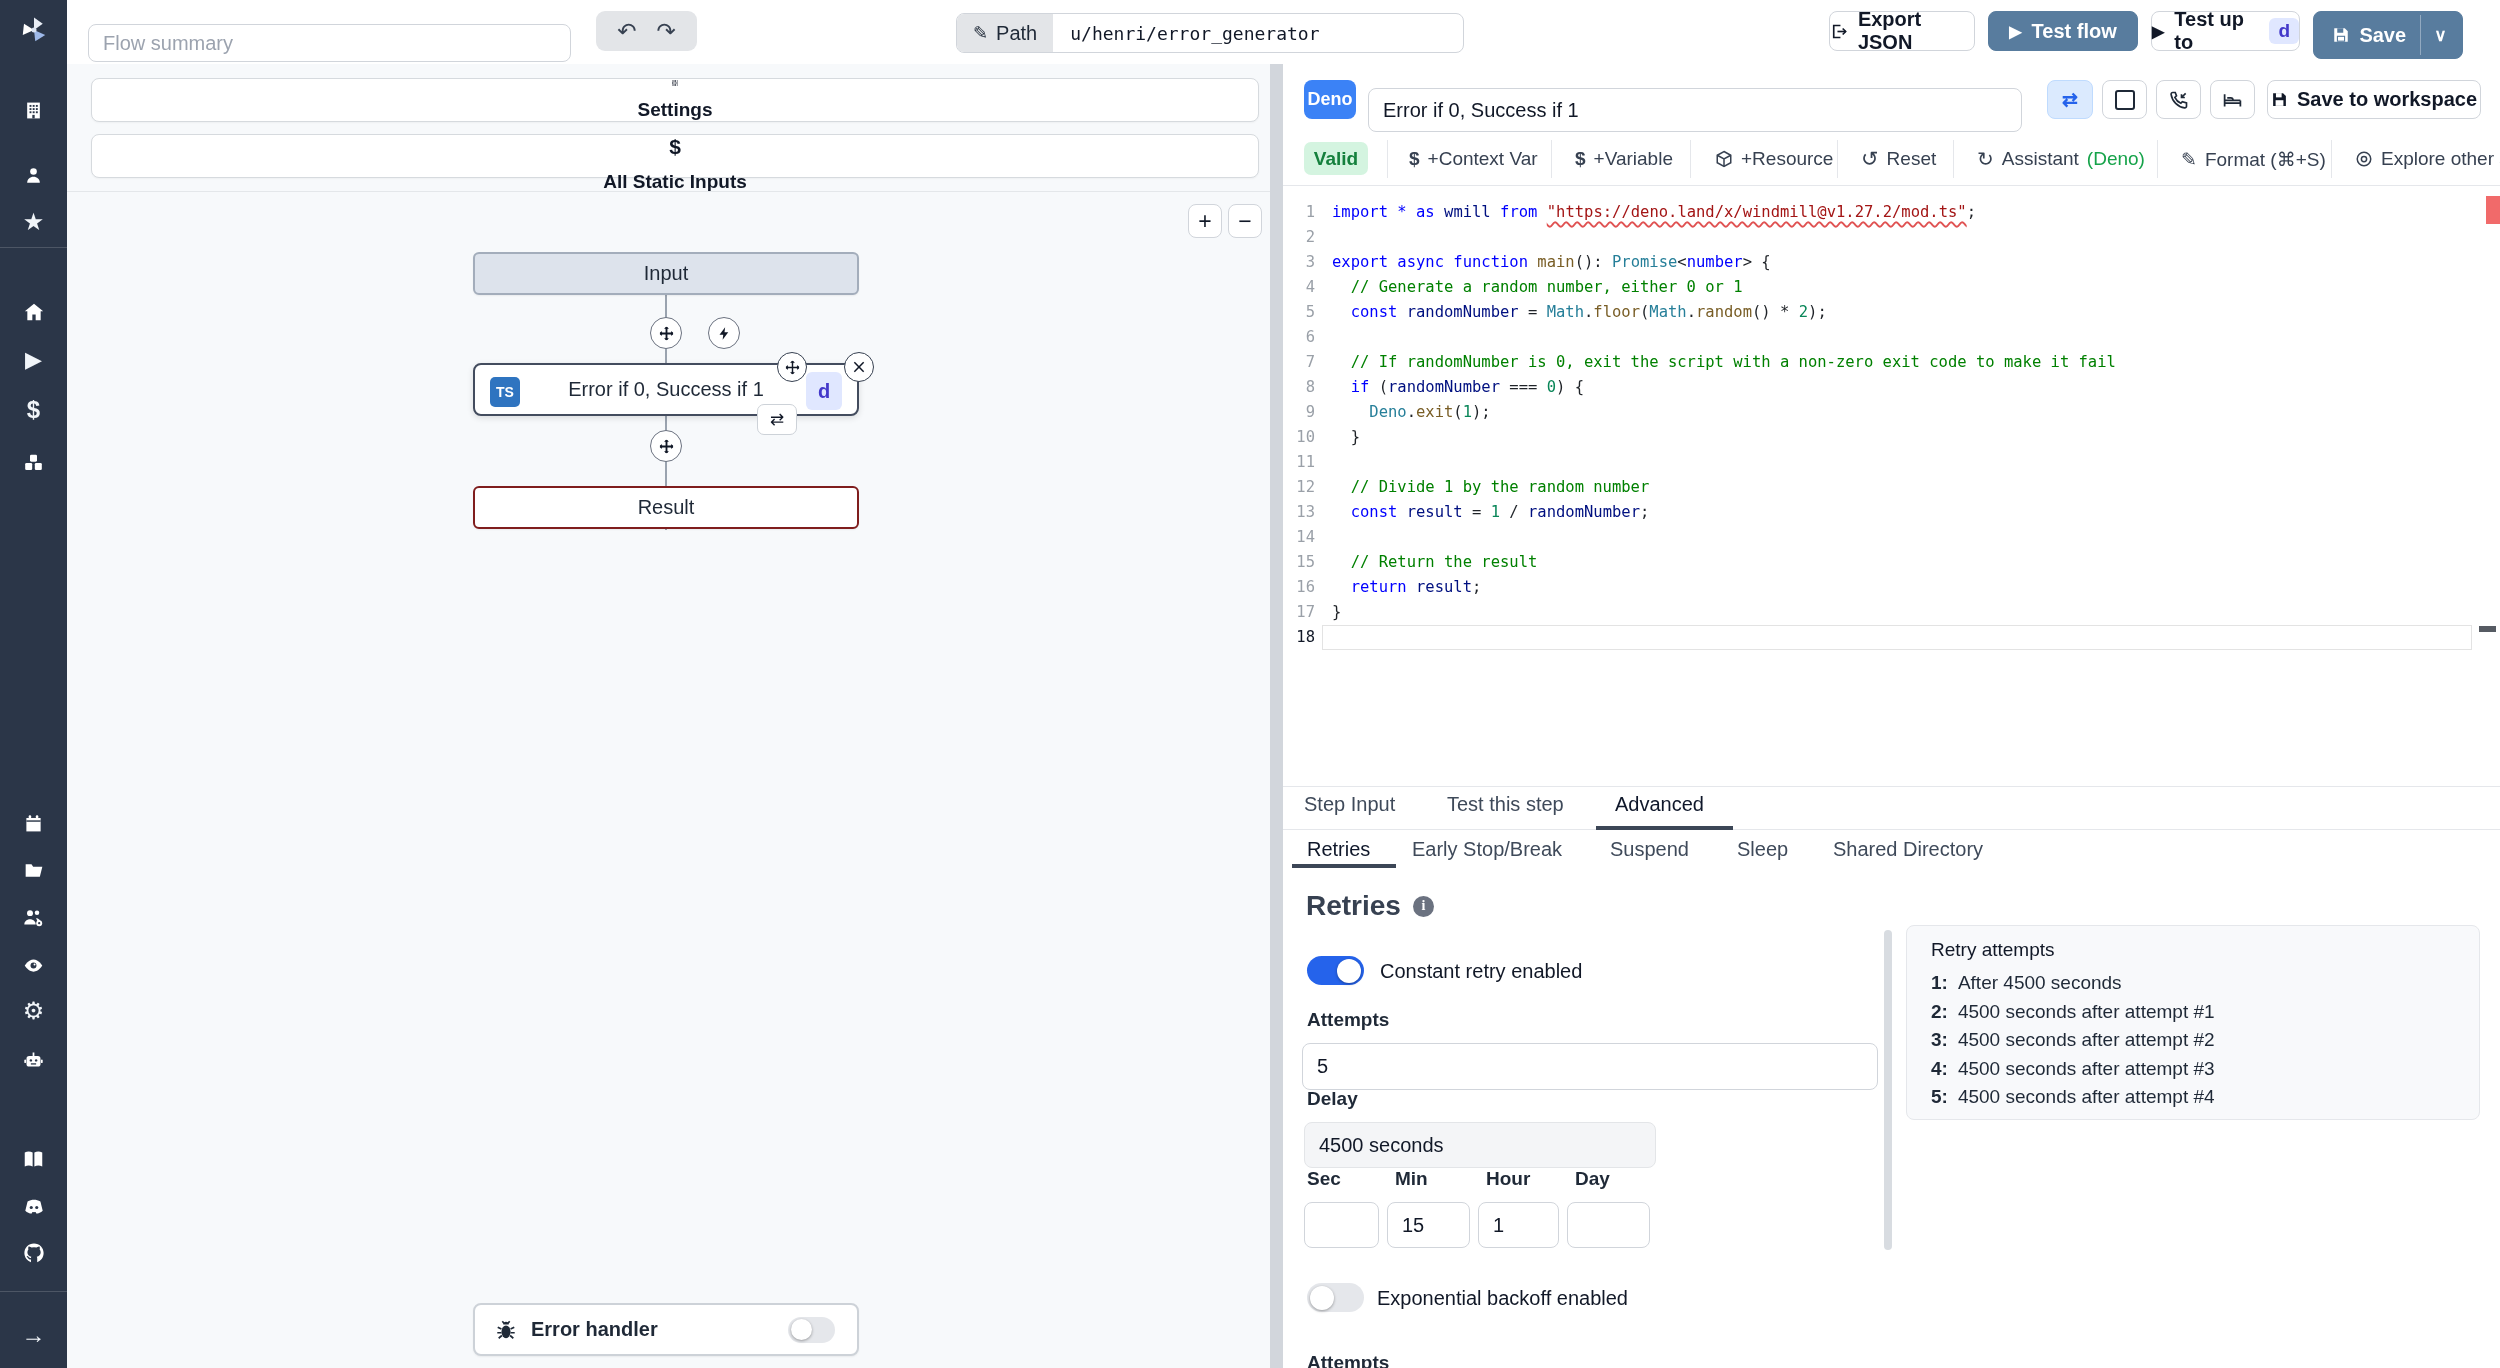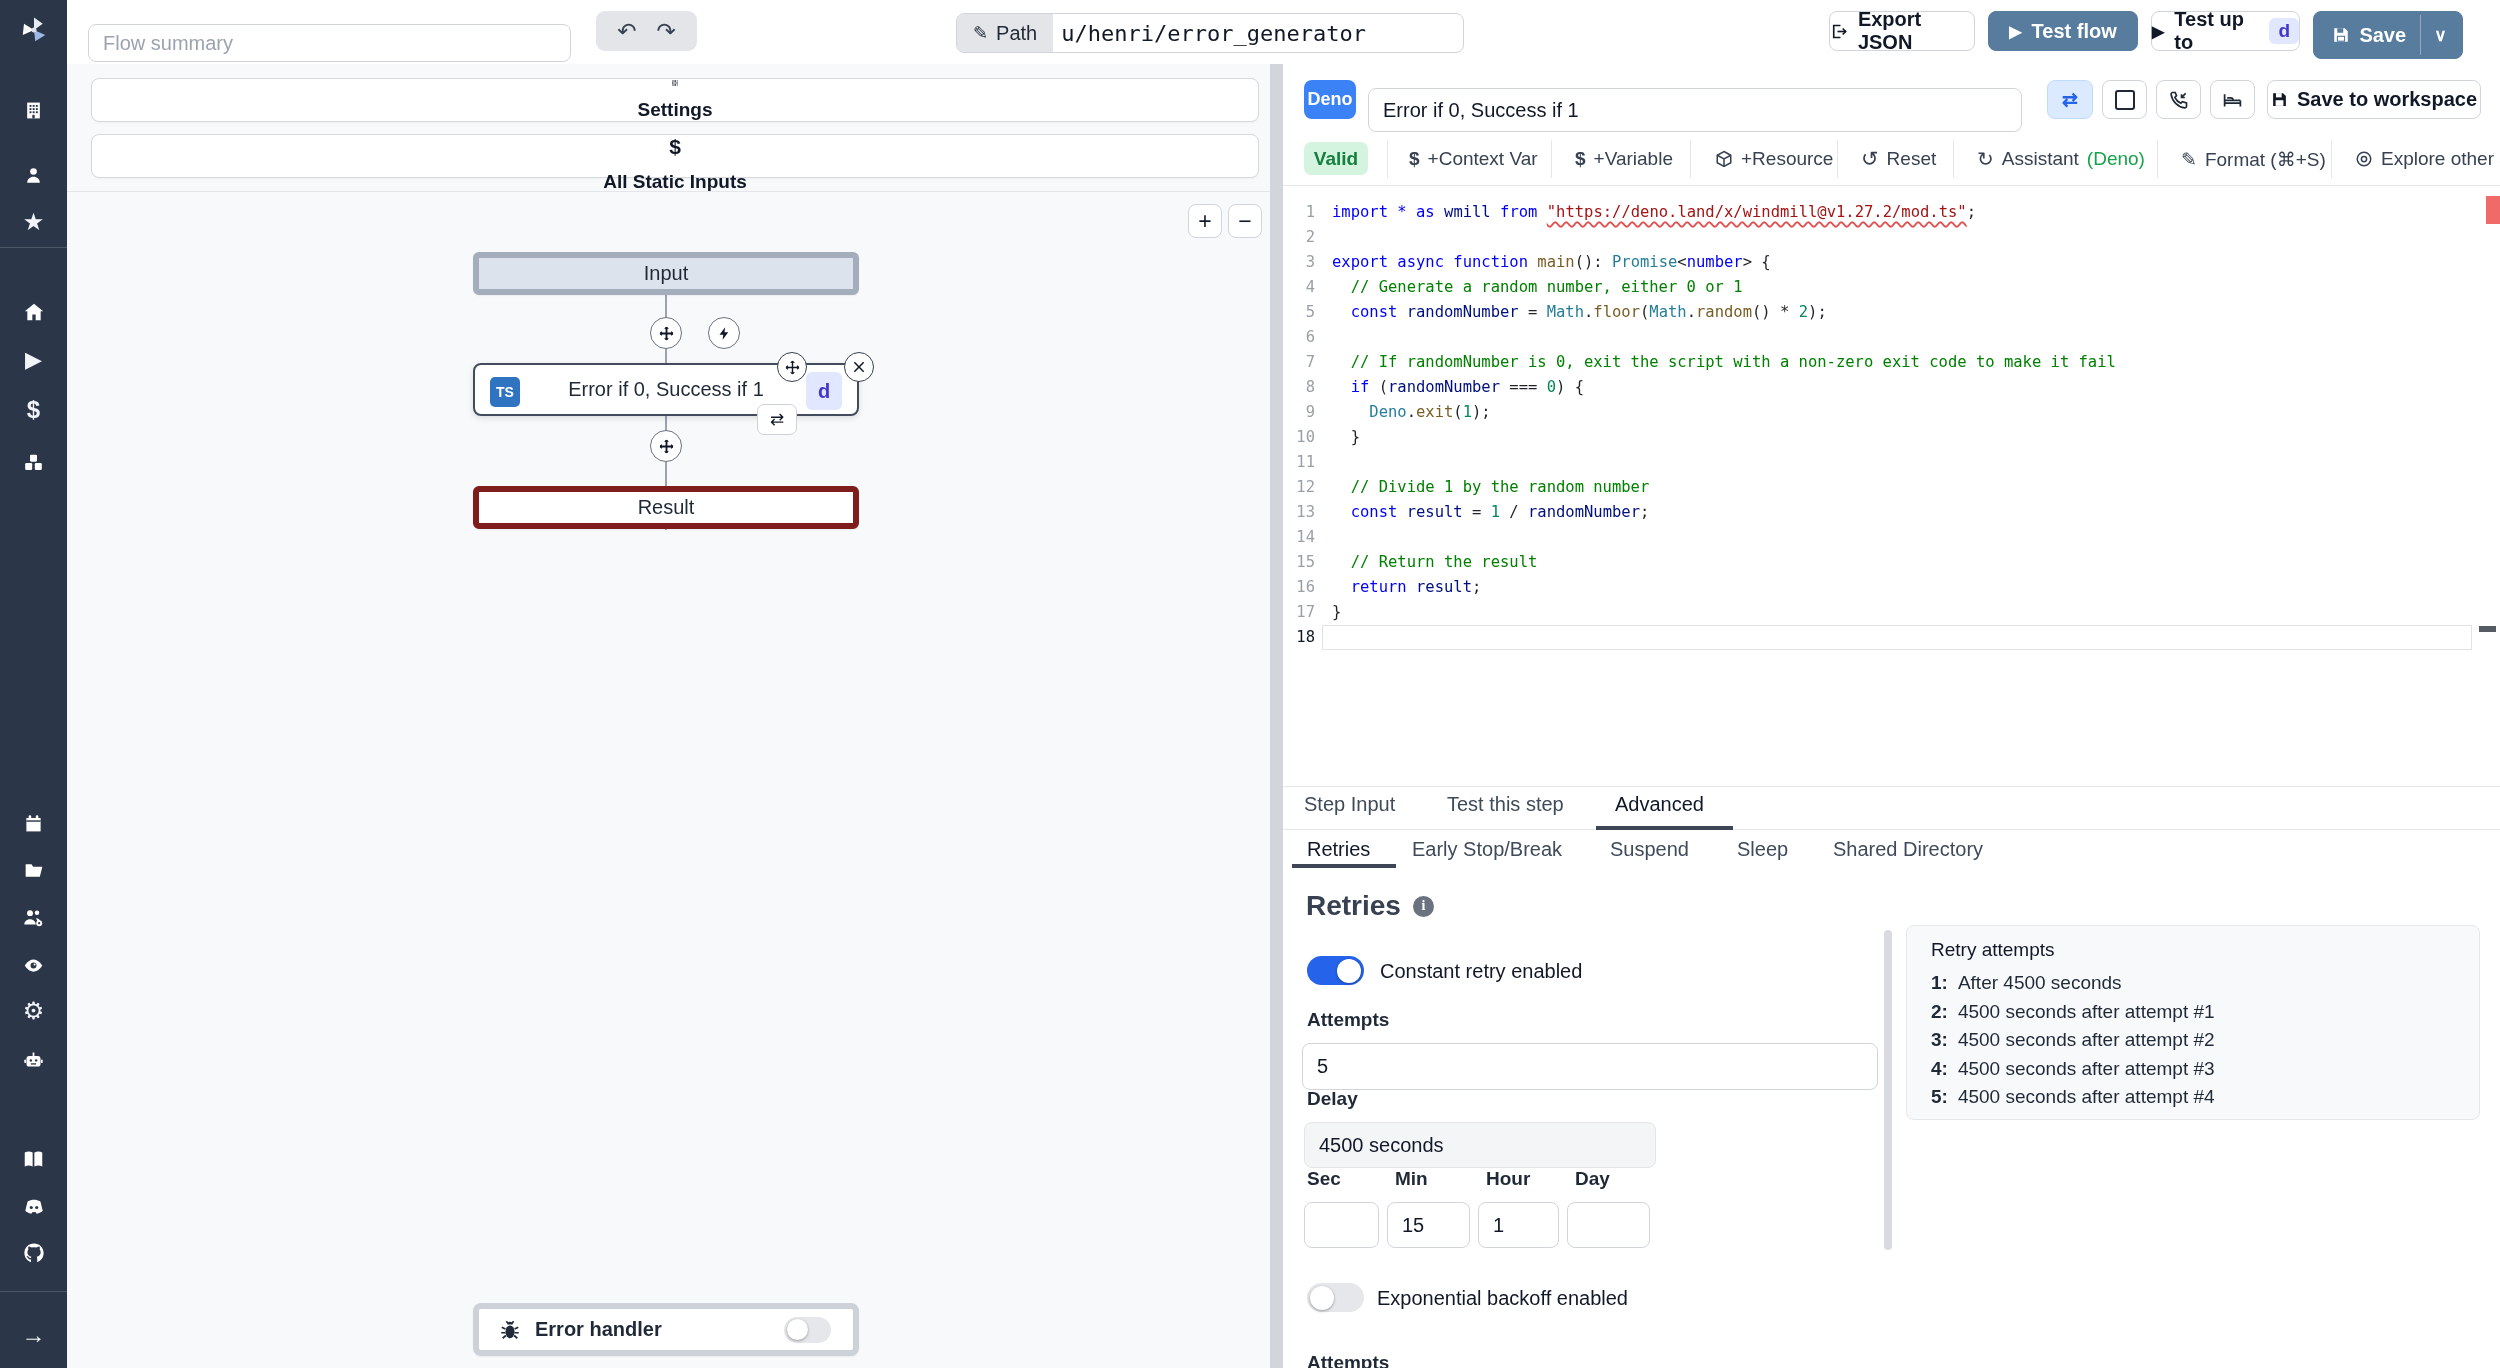--- a/index.html
+++ b/index.html
@@ -17,21 +17,21 @@
   .btn{display:flex;align-items:center;justify-content:center;gap:10px;border:1px solid #d1d5db;
        border-radius:8px;background:#fff;font-size:20px;font-weight:700;color:#111827;box-sizing:border-box;cursor:pointer;}
   .btn-blue{background:#587c9e;border-color:#587c9e;color:#fff;font-weight:600;}
   .badge-d{background:#e0e7ff;color:#4338ca;font-weight:700;border-radius:6px;padding:2px 9px;font-size:19px;}
   
   #flowpanel{left:67px;top:64px;width:1203px;height:1304px;background:#f7f9fb;}
   .panelbox{position:absolute;left:24px;width:1168px;height:44px;background:#fff;border:1px solid #d6dade;
             border-radius:8px;display:flex;align-items:center;gap:12px;padding:0 16px;box-sizing:border-box;
             font-size:19px;font-weight:600;color:#111827;box-shadow:0 1px 2px rgba(0,0,0,.04);flex-direction:column;}
   .node{position:absolute;left:406px;width:386px;box-sizing:border-box;display:flex;align-items:center;
-        justify-content:center;font-size:20px;color:#1f2937;background:#fff;border:6px solid #7f1d1d;
+        justify-content:center;font-size:20px;color:#1f2937;background:#fff;border:2px solid #7f1d1d;
         border-radius:6px;box-shadow:0 1px 2px rgba(0,0,0,.06);}
   .circ{position:absolute;width:32px;height:32px;border-radius:50%;background:#fff;border:1px solid #6b7280;
         box-sizing:border-box;display:flex;align-items:center;justify-content:center;color:#111827;}
   
   .iconbtn{position:absolute;top:80px;width:45px;height:39px;border:1px solid #d1d5db;border-radius:8px;
            background:#fff;display:flex;align-items:center;justify-content:center;box-sizing:border-box;color:#1f2937;}
   .tb-item{position:absolute;top:141px;height:36px;display:flex;align-items:center;gap:8px;
            font-size:19px;color:#374151;white-space:nowrap;}
   .tb-sep{position:absolute;top:140px;height:38px;width:1px;background:#e5e7eb;}
   
@@ -179,21 +179,21 @@
     <input class="inp abs" style="left: 21px; top: 13px; width: 483px; height: 38px;" placeholder="Flow summary">
     <div class="abs" style="left:529px;top:11px;width:101px;height:40px;background:#e3e5e8;border-radius:9px;display:flex;align-items:center;justify-content:center;gap:20px;font-size:23px;color:#374151">
       <span>↶</span>
       <span>↷</span>
     </div>
     <div class="abs" style="left:889px;top:13px;width:506px;height:38px;border:1px solid #d1d5db;border-radius:8px;overflow:hidden;display:flex;background:#fff">
       <div style="background:#e3e5e8;display:flex;align-items:center;gap:8px;padding:0 16px;font-size:20px;font-weight:500;color:#1f2937">
         <span style="font-size:18px">✎</span>
         <span>Path</span>
       </div>
-      <div style="display:flex;align-items:center;padding:0 8px;font-family:'DejaVu Sans Mono',monospace;font-size:22px;color:#111827">u/henri/error_generator</div>
+      <div style="display:flex;align-items:center;padding:0 17px;font-family:'DejaVu Sans Mono',monospace;font-size:18px;color:#111827">u/henri/error_generator</div>
     </div>
     <div class="btn abs" style="left:1762px;top:11px;width:146px;height:40px">
       <svg width="19" height="19" viewBox="0 0 24 24" fill="none" stroke="#111827" stroke-width="2.2">
           <path d="M14 4H5v16h9"></path>
           <path d="M10 12h11"></path>
           <path d="M17 8l4 4-4 4"></path>
         </svg>
       <span>Export JSON</span>
     </div>
     <div class="btn btn-blue abs" style="left:1921px;top:11px;width:150px;height:40px">

